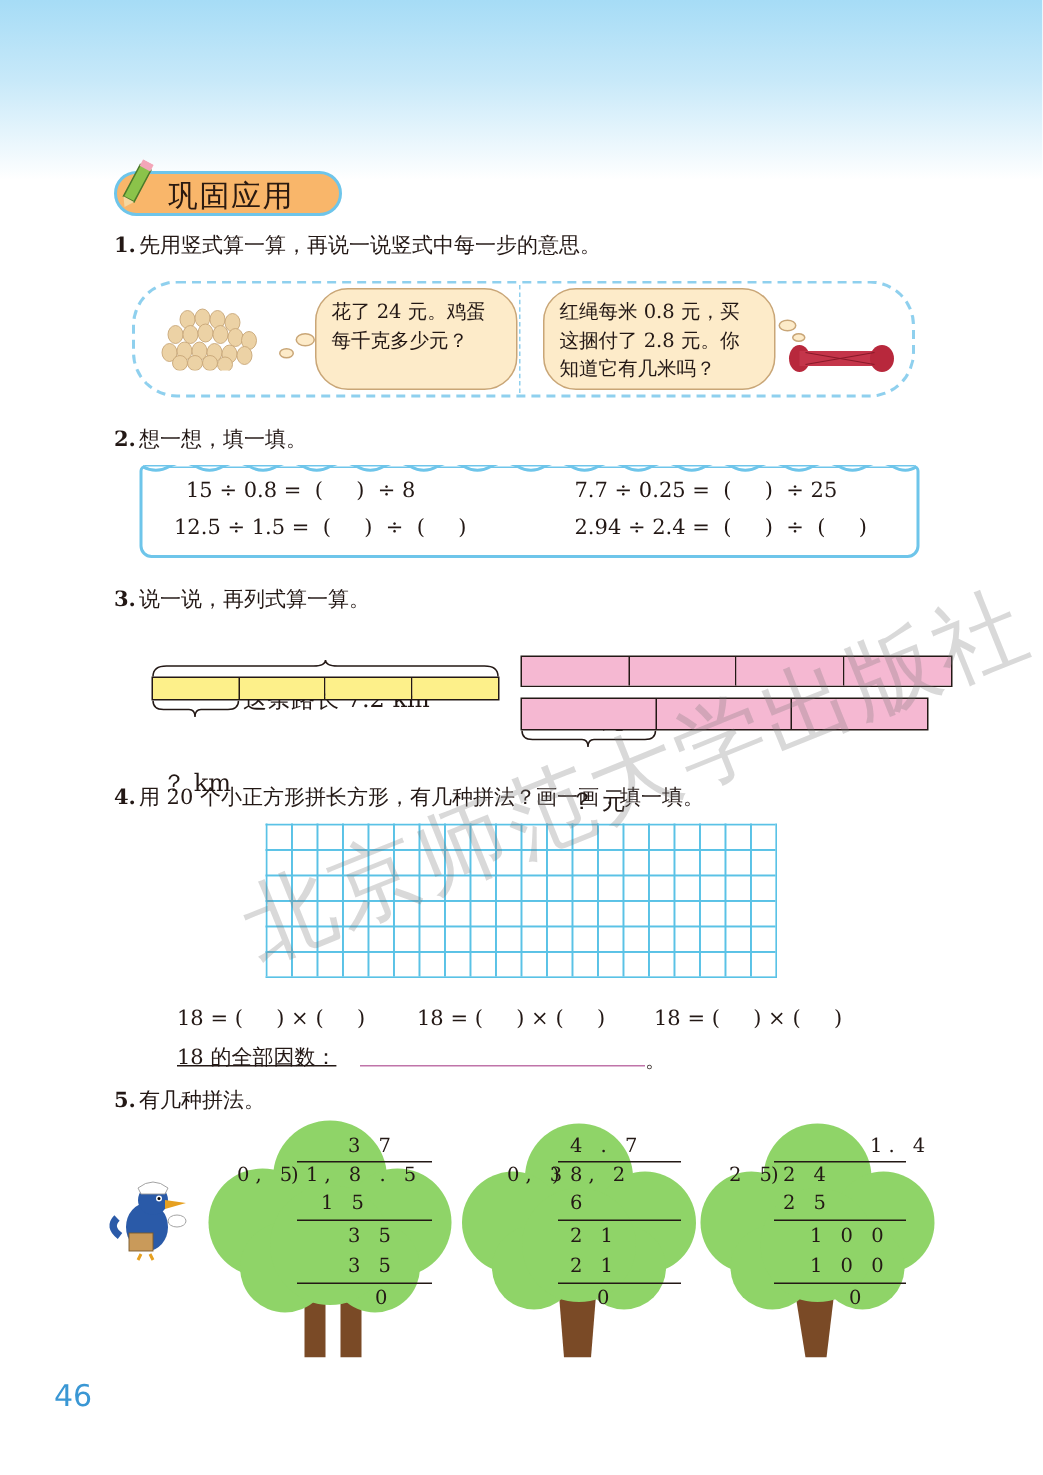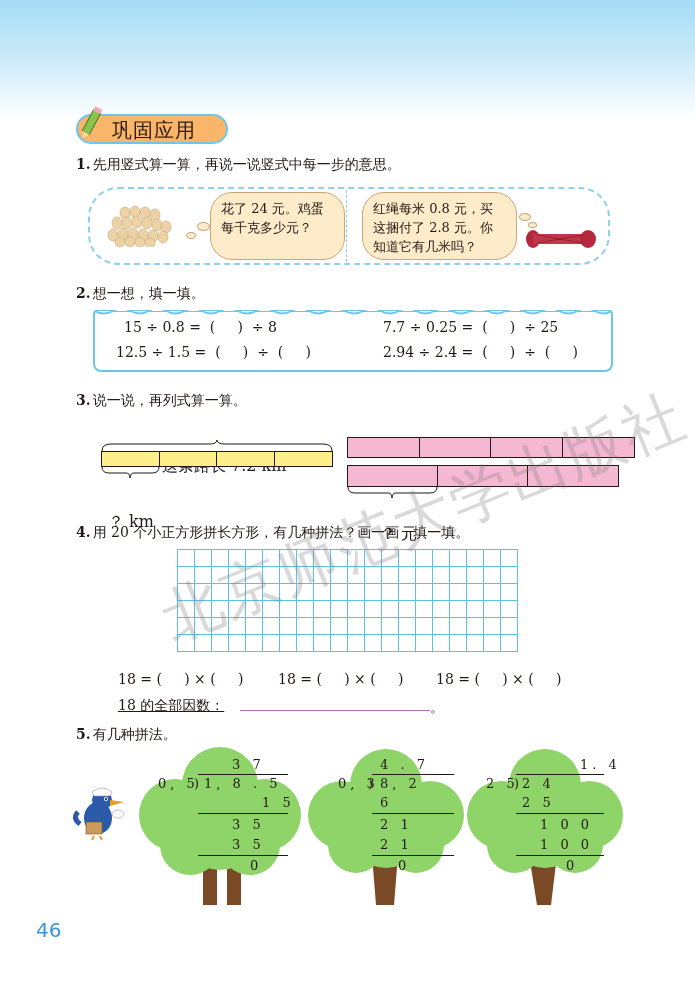--- a/index.html
+++ b/index.html
@@ -210,21 +210,21 @@
         <circle cx="85" cy="85" r="40"></circle>
     </g>
   </svg>
 </div>
 <div class="calc" style="left:158px;top:756px;width:130px;height:130px;">
   <div class="row" style="left:74px;top:0;">3 7</div>
   <div class="line" style="left:40px;top:18px;width:90px;"></div>
   <div class="row" style="left:0;top:19px;">0, 5</div>
   <div class="row" style="left:36px;top:19px;letter-spacing:0;">)</div>
   <div class="row" style="left:46px;top:19px;">1, 8 . 5</div>
-  <div class="row" style="left:56px;top:38px;margin-left:48px;">1 5</div>
+  <div class="row" style="left:56px;top:38px;">1 5</div>
   <div class="line" style="left:40px;top:57px;width:90px;"></div>
   <div class="row" style="left:74px;top:60px;">3 5</div>
   <div class="row" style="left:74px;top:80px;">3 5</div>
   <div class="line" style="left:40px;top:99px;width:90px;"></div>
   <div class="row" style="left:92px;top:101px;">0</div>
 </div>
 
 <div class="tree" style="left:306px;top:745px;width:160px;height:160px;">
   <svg width="160" height="160" viewBox="0 0 160 160">
     <polygon points="66,110 92,110 88,160 70,160" fill="#7a4a26"></polygon>

